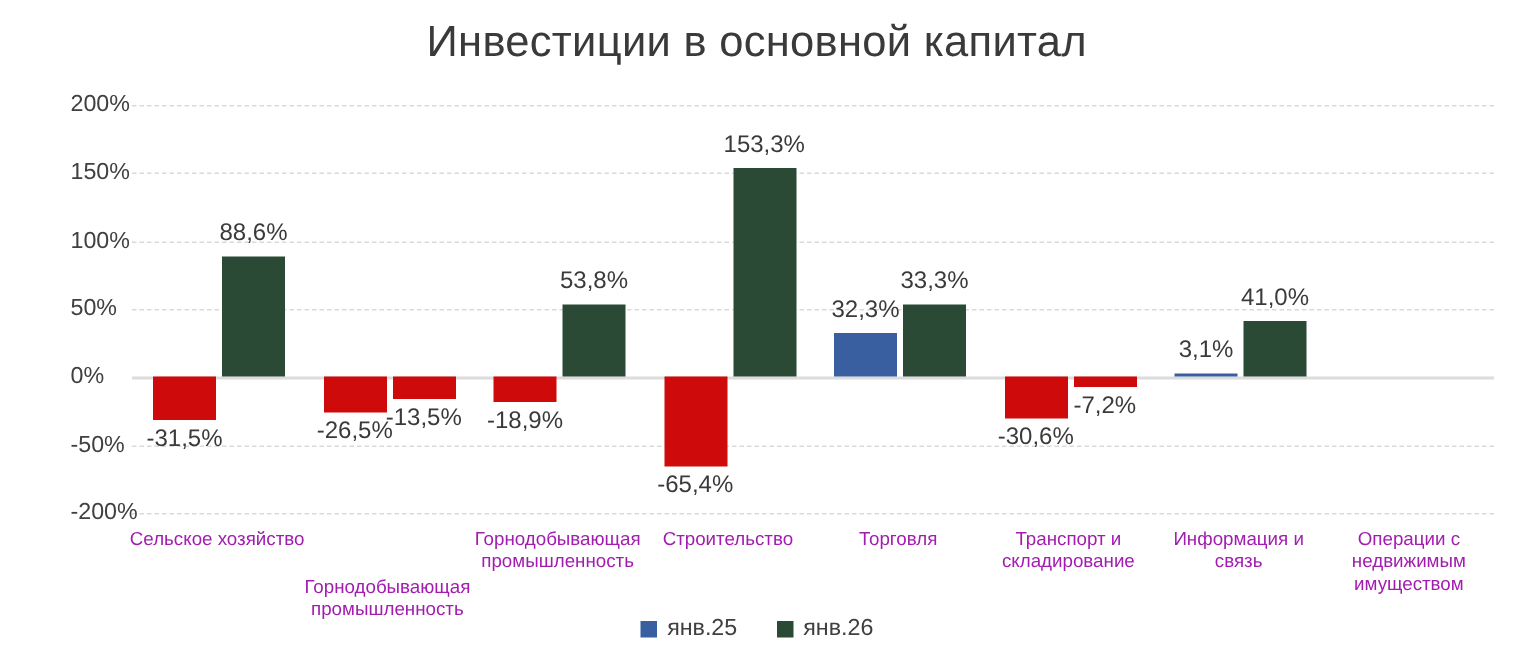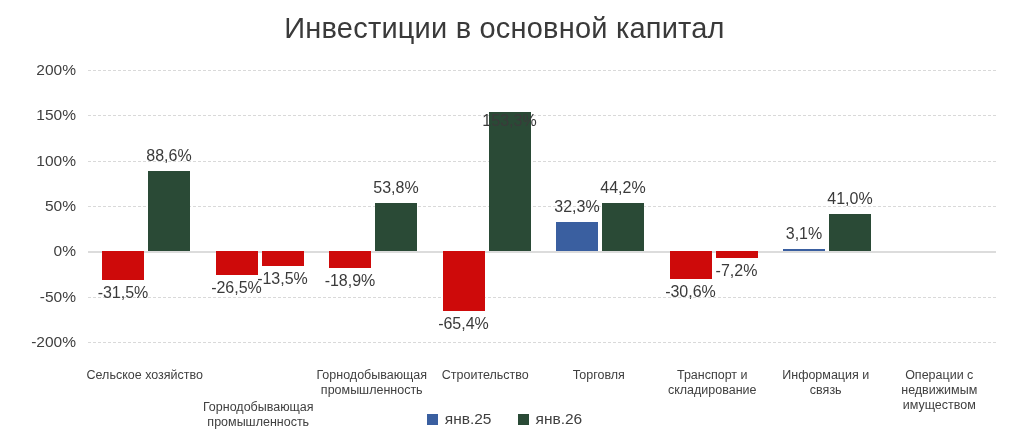--- a/index.html
+++ b/index.html
@@ -50,23 +50,23 @@
     width: 100%;
     height: 0;
     border-top: 1.6px dashed #d9d9d9;
   }
   .gridline.zero {
     border-top: 2px solid #dcdcdc;
   }
 
   .ytick {
     position: absolute;
-    right: 933px;   
+    right: 886px;   
     width: 76px;
-    text-align: right;
+    text-align: left;
     font-size: 15.5px;
     color: #404040;
     transform: translateY(-50%);
     white-space: nowrap;
   }
 
   
   .cat-group {
     position: absolute;
     top: 0;
@@ -85,24 +85,24 @@
     color: #3a3a3a;
     white-space: nowrap;
     text-align: center;
     width: 96px;
     margin-left: -27px;
   }
 
   
   .cat-label {
     position: absolute;
-    top: 368px;
+    top: 352px;
     font-size: 12.5px;
     line-height: 15px;
-    color: #404040;
+    color: #a21caf;
     text-align: center;
     white-space: normal;
   }
 
   
   .legend {
     position: absolute;
     left: 0;
     top: 410px;
     width: 1009px;
@@ -154,27 +154,27 @@
       <div class="cat-group" style="left: 227px; width: 113.5px;">
         <div class="bar series0" style="top: 181.333px; height: 17.136px; background: rgb(206, 10, 10);"></div>
         <div class="bar-label" style="left: 14px; top: 202.469px;">-18,9%</div>
         <div class="bar series1" style="top: 132.555px; height: 48.7787px; background: rgb(42, 74, 54);"></div>
         <div class="bar-label" style="left: 60px; top: 108.555px;">53,8%</div>
       </div>
       <div class="cat-group" style="left: 340.5px; width: 113.5px;">
         <div class="bar series0" style="top: 181.333px; height: 59.296px; background: rgb(206, 10, 10);"></div>
         <div class="bar-label" style="left: 14px; top: 244.629px;">-65,4%</div>
         <div class="bar series1" style="top: 42.3413px; height: 138.992px; background: rgb(42, 74, 54);"></div>
-        <div class="bar-label" style="left: 60px; top: 18.3413px; margin-top: 24px;">153,3%</div>
+        <div class="bar-label" style="left: 60px; top: 18.3413px;">153,3%</div>
       </div>
       <div class="cat-group" style="left: 454px; width: 113.5px;">
         <div class="bar series0" style="top: 152.048px; height: 29.2853px; background: rgb(58, 95, 160);"></div>
         <div class="bar-label" style="left: 14px; top: 128.048px;">32,3%</div>
         <div class="bar series1" style="top: 133.008px; height: 48.3253px; background: rgb(42, 74, 54);"></div>
-        <div class="bar-label" style="left: 60px; top: 109.008px;">44,2%</div>
+        <div class="bar-label" style="left: 60px; top: 109.008px;">33,3%</div>
       </div>
       <div class="cat-group" style="left: 567.5px; width: 113.5px;">
         <div class="bar series0" style="top: 181.333px; height: 27.744px; background: rgb(206, 10, 10);"></div>
         <div class="bar-label" style="left: 14px; top: 213.077px;">-30,6%</div>
         <div class="bar series1" style="top: 181.333px; height: 6.528px; background: rgb(206, 10, 10);"></div>
         <div class="bar-label" style="left: 60px; top: 191.861px;">-7,2%</div>
       </div>
       <div class="cat-group" style="left: 681px; width: 113.5px;">
         <div class="bar series0" style="top: 178.523px; height: 2.81067px; background: rgb(58, 95, 160);"></div>
         <div class="bar-label" style="left: 14px; top: 154.523px;">3,1%</div>

